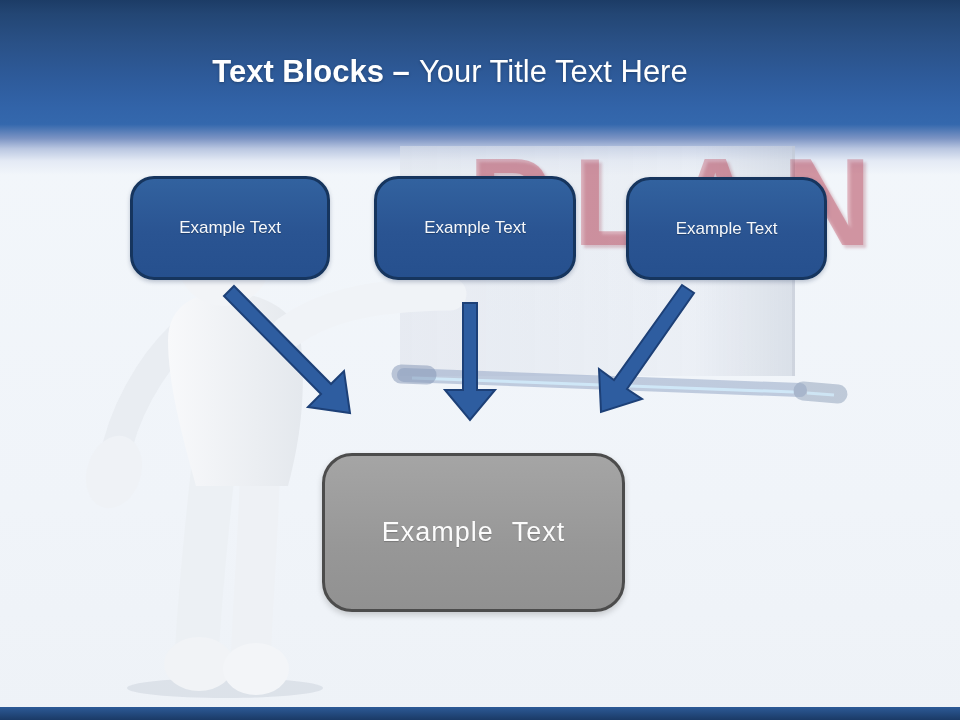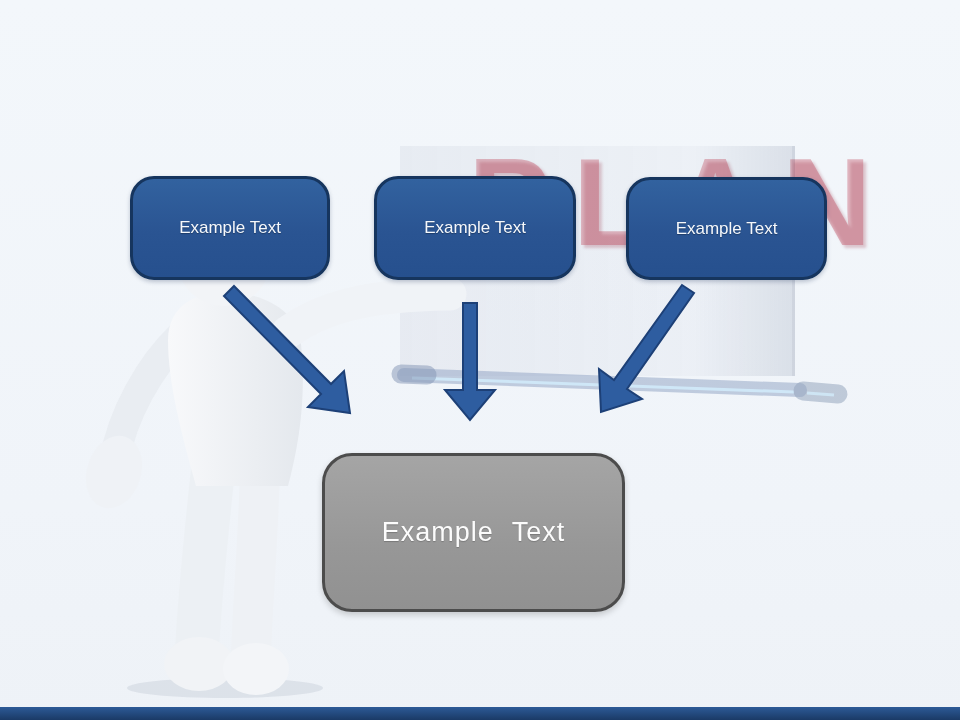--- a/index.html
+++ b/index.html
@@ -53,20 +53,25 @@
 
   
   .footer{position:absolute;left:0;bottom:0;width:960px;height:13px;z-index:9;
     background:linear-gradient(180deg,#2d5a97 0%,#1a3a66 100%);}
 </style>
 </head>
 <body>
 
 <div class="slide">
 
+  <div class="header">
+    <div class="title">
+      <span class="t-bold">Text Blocks –</span><span class="t-reg">Your Title Text Here</span>
+    </div>
+  </div>
 
   <div class="whiteboard"></div>
   <div class="watermark">PLAN</div>
 
   <svg class="layer stick" viewBox="0 0 960 720">
     <line x1="404" y1="375" x2="800" y2="390" stroke="rgba(150,168,198,0.55)" stroke-width="14" stroke-linecap="round"></line>
     <line x1="412" y1="378" x2="794" y2="392" stroke="rgba(208,234,250,0.9)" stroke-width="3"></line>
     <line x1="401" y1="374" x2="427" y2="375" stroke="rgba(130,148,180,0.5)" stroke-width="19" stroke-linecap="round"></line>
     <line x1="803" y1="391" x2="838" y2="394" stroke="rgba(150,165,190,0.55)" stroke-width="19" stroke-linecap="round"></line>
     <line x1="807" y1="393" x2="834" y2="395" stroke="rgba(210,235,250,0.8)" stroke-width="3"></line>

